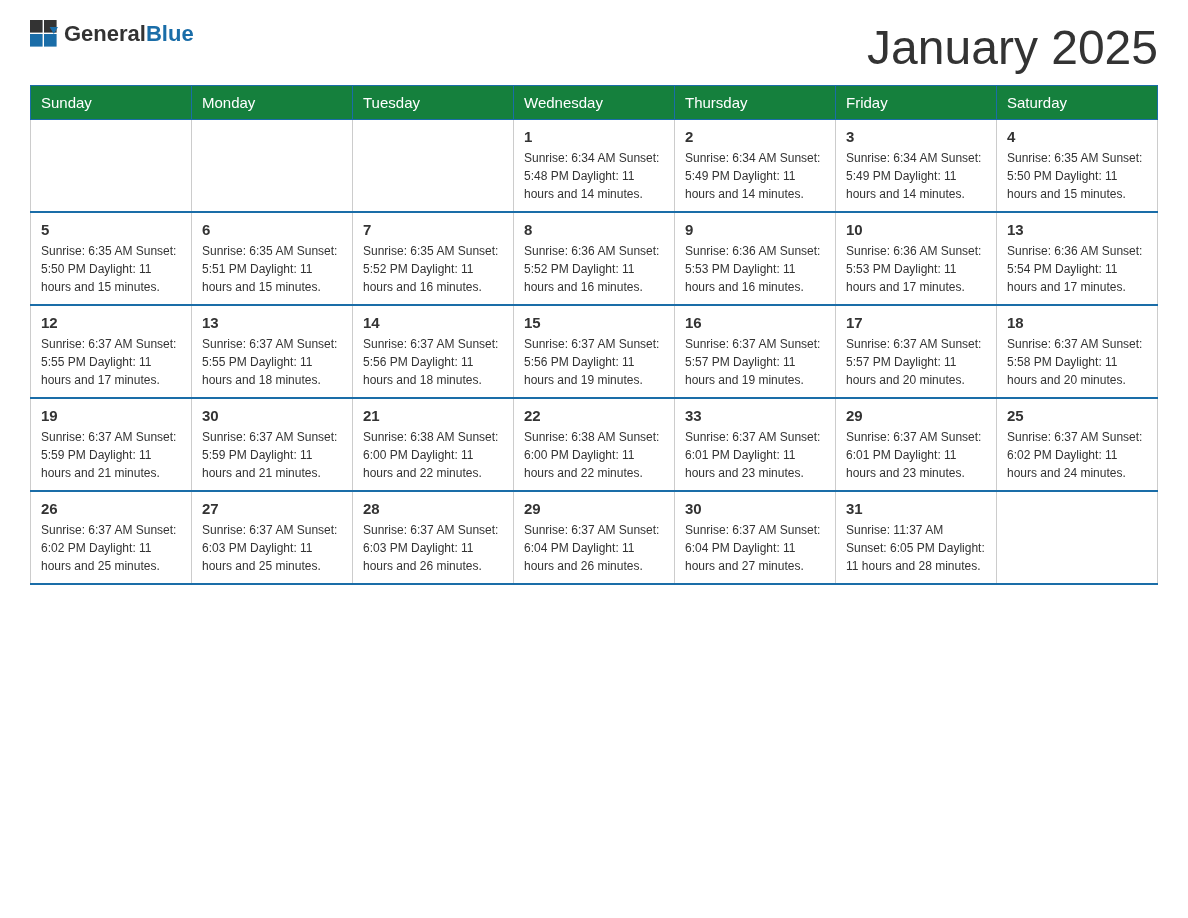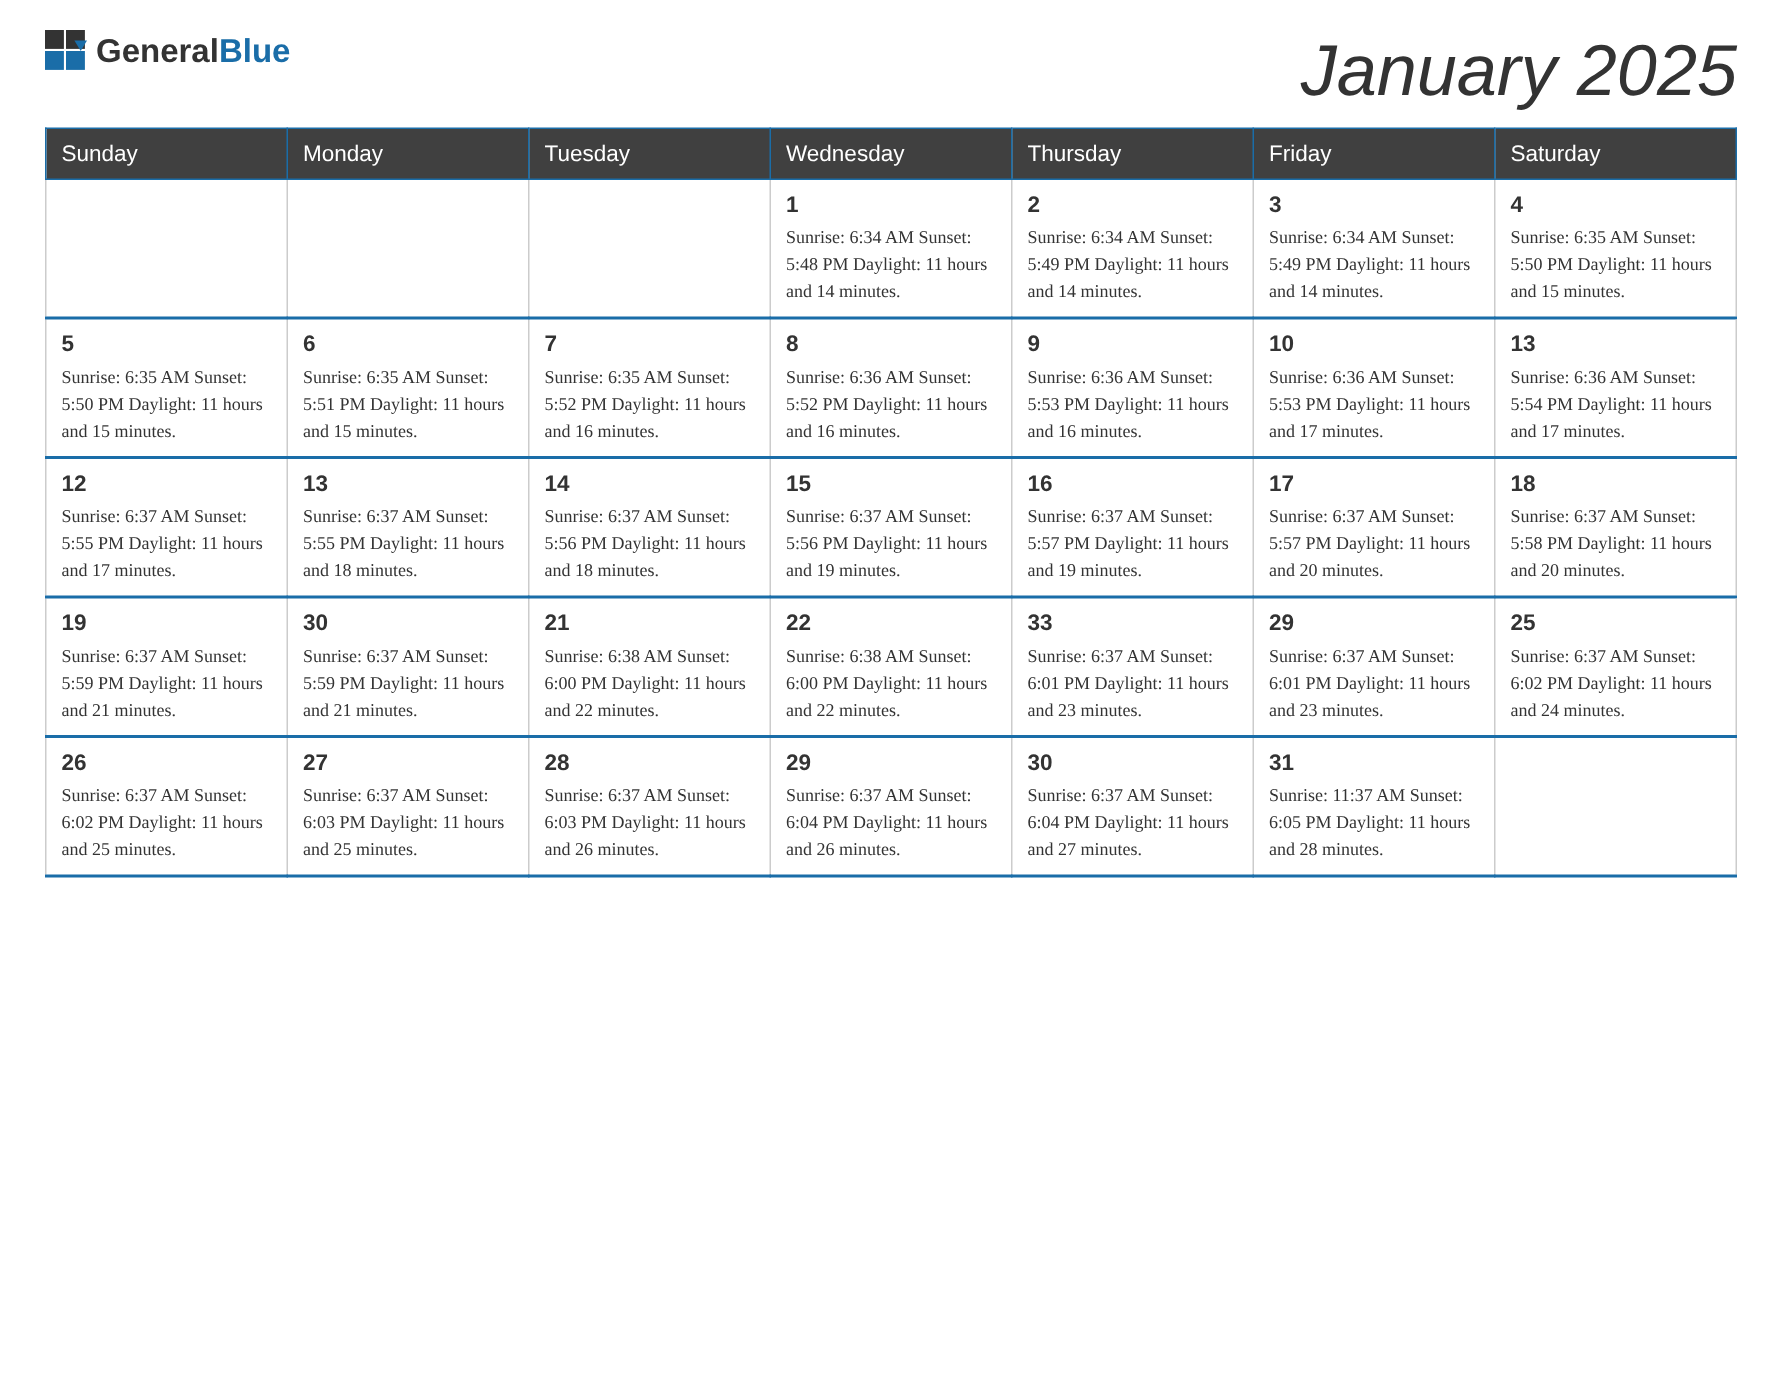--- a/index.html
+++ b/index.html
@@ -35,34 +35,33 @@
       width: 28px;
       height: 28px;
     }
     .title-section {
       text-align: right;
     }
     .month-title {
       font-size: 48px;
       font-weight: normal;
       color: #333;
-      font-style: italic;
     }
     .location-title {
       font-size: 20px;
       color: #333;
       margin-top: 4px;
     }
     .calendar-table {
       width: 100%;
       border-collapse: collapse;
       margin-top: 10px;
     }
     .calendar-table thead tr {
-      background-color: #404040;
+      background-color: #15803d;
       margin-left: 32px;
     }
     .calendar-table thead th {
       color: #fff;
       padding: 8px 10px;
       text-align: left;
       font-size: 15px;
       font-weight: normal;
       border: 1px solid #1a6da8;
     }
@@ -81,21 +80,20 @@
     .day-number {
       font-size: 15px;
       font-weight: bold;
       display: block;
       margin-bottom: 4px;
     }
     .day-info {
       font-size: 12px;
       line-height: 1.5;
       color: #333;
-      font-family: Liberation Serif, serif;
     }
     .empty-cell {
       background: #fff;
     }
   </style>
 </head>
 <body>
 
 <div class="header">
   <div class="logo">

